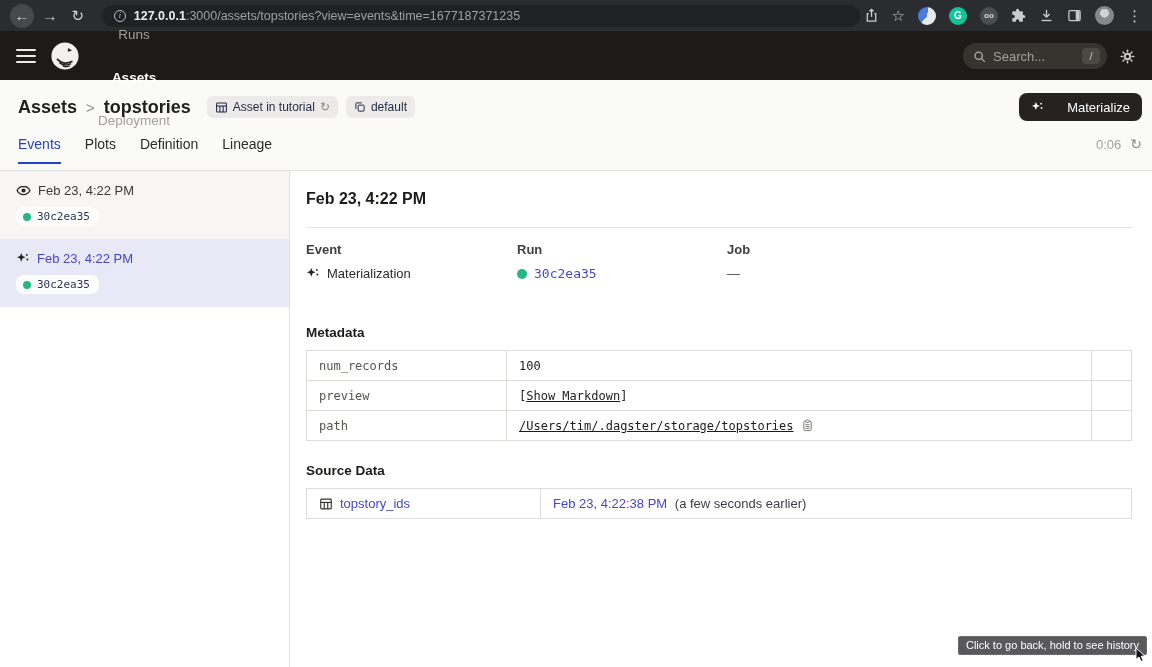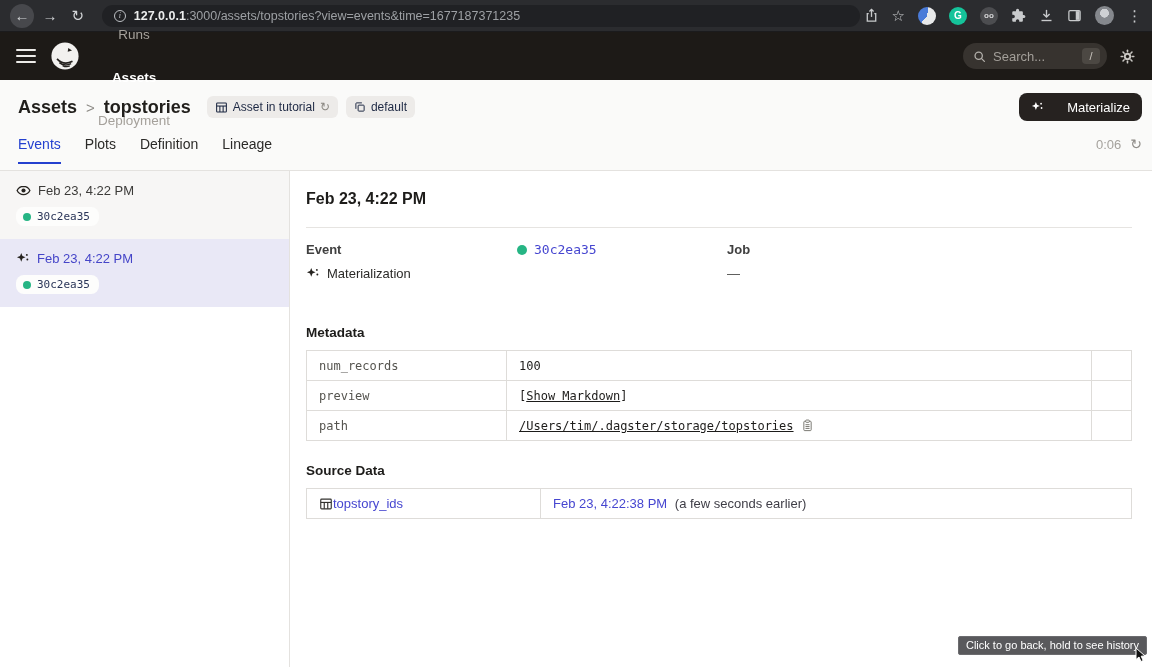--- a/index.html
+++ b/index.html
@@ -83,21 +83,21 @@
   .meta-table td { border:1px solid #dedcd9; height:30px; padding:0 12px; font-family:"DejaVu Sans Mono", monospace; font-size:12px; color:#1d1c1a; }
   .meta-table td.key { width:200px; color:#55544f; }
   .meta-table td.action { width:40px; }
   .md-link { text-decoration:underline; cursor:pointer; color:#1d1c1a; }
   .path-cell { display:flex; align-items:center; gap:7px; }
   .copy-icon { display:flex; cursor:pointer; }
 
   .source-table { width:100%; border-collapse:collapse; margin-top:10px; }
   .source-table td { border:1px solid #dedcd9; height:30px; padding:0 12px; font-size:13px; }
   .source-table td.asset-cell { width:234px; }
-  .asset-link-wrap { display:flex; align-items:center; }
+  .asset-link-wrap { display:flex; align-items:center; gap:7px; }
   .asset-link { color:#4646d0; cursor:pointer; }
   .time-link { color:#4646d0; cursor:pointer; }
   .time-note { color:#3e3d46; margin-left:4px; }
 
   
   .back-tooltip { position:absolute; right:5px; bottom:12px; background:#59595c; border:1px solid #6c6c6f; color:#fff; font-size:11px; font-weight:normal; padding:2px 7px 3px; border-radius:2px; white-space:nowrap; }
   .cursor { position:absolute; right:4px; bottom:0; }
 </style>
 </head>
 <body>
@@ -300,20 +300,21 @@
             <svg width="14" height="14" viewBox="0 0 16 16" fill="currentColor">
                 <path d="M6 1.2 L7.4 4.7 L10.9 6.1 L7.4 7.5 L6 11 L4.6 7.5 L1.1 6.1 L4.6 4.7 Z"></path>
                 <circle cx="12.4" cy="3.3" r="1.1"></circle>
                 <circle cx="13" cy="8.6" r="1.1"></circle>
               </svg>
           </span>
           <span>Materialization</span>
         </div>
       </div>
       <div>
+        <div class="info-label">Run</div>
         <div class="info-value">
           <span class="run-dot"></span>
           <span class="mono-link">30c2ea35</span>
         </div>
       </div>
       <div>
         <div class="info-label">Job</div>
         <div class="info-value dash-value">—</div>
       </div>
     </div>

